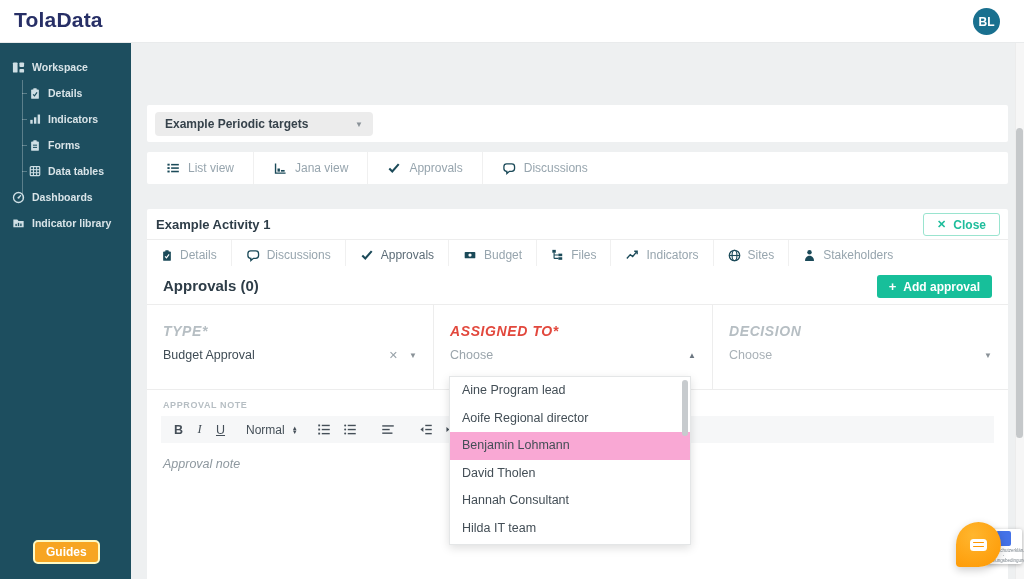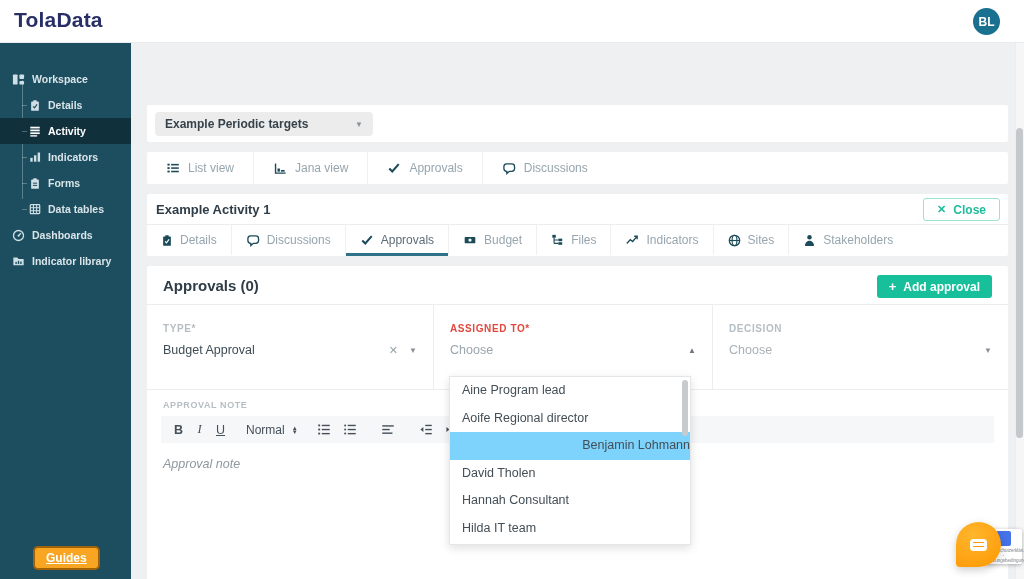--- a/index.html
+++ b/index.html
@@ -14,33 +14,33 @@
   .header { position:absolute; left:0; top:0; width:1024px; height:43px; background:#fff;
             border-bottom:1px solid #e9ebec; z-index:4; }
   .logo { position:absolute; left:14px; top:8px; font-size:21px; font-weight:700;
           color:#272f66; letter-spacing:.2px; }
   .avatar { position:absolute; right:24px; top:8px; width:27px; height:27px; border-radius:50%;
             background:#19708f; color:#fff; font-size:12px; font-weight:700;
             display:flex; align-items:center; justify-content:center; cursor:pointer; }
 
   
   .sidebar { position:absolute; left:0; top:43px; width:131px; bottom:0; background:#1d4e5f; z-index:3; }
-  .side-list { position:relative; padding-top:23px; }
+  .side-list { position:relative; padding-top:11px; }
   .tree-line { position:absolute; left:22px; top:37px; width:1px; height:119px; background:rgba(255,255,255,.28); }
   .side-item { position:relative; height:26px; display:flex; align-items:center; gap:7px;
                color:#d9e4e8; font-size:10.5px; font-weight:600; cursor:pointer; }
   .side-item.root { padding-left:12px; }
   .side-item.sub  { padding-left:29px; }
   .side-item.sub::before { content:""; position:absolute; left:22px; top:13px; width:5px; height:1px;
                background:rgba(255,255,255,.28); }
   .side-item.active { background:#10303b; color:#ffffff; }
   .side-item .sicon { color:#cfdfe5; }
   .side-item.active .sicon { color:#fff; }
-  .guides-btn { position:absolute; left:33px; bottom:9px; background:#f7a522; border:2px solid #a16207;
-                border-radius:5px; color:#fff; font-size:12px; font-weight:600; padding:3px 11px; cursor:pointer;text-decoration:underline; }
+  .guides-btn { position:absolute; left:33px; bottom:15px; background:#f7a522; border:2px solid #fef9c3;
+                border-radius:5px; color:#fff; font-size:12px; font-weight:600; padding:3px 11px; cursor:pointer; }
 
   
   .main { position:absolute; left:131px; top:43px; right:0; bottom:0; background:#eef0f1; overflow:hidden; }
   .page-scroll-track { position:absolute; right:0; top:0; bottom:0; width:9px; background:#f6f6f6;
                        border-left:1px solid #ececec; z-index:5; }
   .page-scroll-thumb { position:absolute; right:1px; top:85px; width:7px; height:310px;
                        background:#c5c8ca; border-radius:4px; cursor:grab; }
 
   .page-title { position:absolute; left:16px; top:17px; font-size:23px; font-weight:700; color:#253c50; }
 
@@ -54,21 +54,21 @@
   .caret { font-size:8px; color:#8a9298; }
   .select-pill .caret { margin-left:auto; }
 
   
   #card-viewtabs { top:109px; height:32px; display:flex; align-items:stretch; }
   .vtab { display:flex; align-items:center; gap:8px; padding:0 19px; font-size:12px; color:#97a5ae;
           border-right:1px solid #f0f0f0; cursor:pointer; }
   .ticon { color:#1b4a59; }
 
   
-  #card-activity { top:151px; height:62px; }
+  #card-activity { top:166px; height:62px; }
   .act-header { height:31px; border-bottom:1px solid #ededed; position:relative;
                 display:flex; align-items:center; }
   .act-title { margin-left:9px; font-size:13px; font-weight:700; color:#2e3d48; }
   .close-btn { position:absolute; right:8px; top:4px; height:23px; padding:0 13px;
                border:1px solid #9ae4cf; border-radius:3px; color:#1fbd9c; font-size:12px; font-weight:600;
                display:flex; align-items:center; gap:7px; background:#fff; cursor:pointer; }
   .close-x { font-size:11px; font-weight:700; }
   .act-tabs { height:30px; display:flex; }
   .atab { display:flex; align-items:center; gap:7px; padding:0 14px; font-size:12px; color:#97a5ae;
           border-right:1px solid #f0f0f0; position:relative; cursor:pointer; }
@@ -82,21 +82,21 @@
   .add-btn { position:absolute; right:16px; top:9px; height:23px; background:#17bf9a; color:#fff;
              border:none; border-radius:3px; font-size:12px; font-weight:600; display:flex;
              align-items:center; gap:7px; padding:0 12px; cursor:pointer; }
   .add-plus { font-size:13px; font-weight:700; }
 
   .form-row { display:flex; height:85px; border-bottom:1px solid #ededed; }
   .fcol { padding:18px 16px 0; }
   .fcol1 { width:287px; border-right:1px solid #ededed; }
   .fcol2 { width:279px; border-right:1px solid #ededed; }
   .fcol3 { flex:1; }
-  .flabel { font-size:10px; letter-spacing:.6px; color:#b6bec3; font-weight:600; }
+  .flabel { font-size:14px; letter-spacing:.6px; color:#b6bec3; font-weight:600;font-style:italic; }
   .flabel.req-red { color:#e2483d; font-weight:700; }
   .fvalue { margin-top:9px; display:flex; align-items:center; font-size:12.5px; color:#3f4c55; cursor:pointer; }
   .fvalue .ph { color:#9ba5ac; }
   .fvalue.disabled .ph { color:#a9b1b7; cursor:default; }
   .ficons { margin-left:auto; display:flex; gap:11px; align-items:center; color:#98a2a9; }
   .clear-x { font-size:11px; }
   .caret-up { font-size:8px; color:#6b7680; }
 
   .note-label { margin:10px 16px 0; font-size:9px; letter-spacing:.6px; color:#b6bec3; font-weight:600; }
   .toolbar { margin:6px 14px 0; height:27px; background:#f6f7f8; display:flex; align-items:center;
@@ -110,21 +110,21 @@
   .updown { display:flex; flex-direction:column; line-height:4px; font-size:6px; color:#454f58; }
   .tico { color:#454f58; padding:0 5px; cursor:pointer; background:none; border:none; }
   .tgap { width:10px; }
   .note-placeholder { margin:14px 16px 0; font-style:italic; color:#8e989f; font-size:12.5px; cursor:text; }
 
   
   .dropdown { position:absolute; left:449px; top:376px; width:242px; height:169px; background:#fff;
               border:1px solid #e4e6e7; box-shadow:0 3px 9px rgba(0,0,0,.13); overflow:hidden; z-index:6; }
   .opt { height:27.5px; line-height:27.5px; padding-left:12px; font-size:12.5px; color:#434e56;
          cursor:pointer; white-space:nowrap; }
-  .opt.hl { background:#7dd3fc;text-align:right; }
+  .opt.hl { background:#f9a8d4; }
   .dd-scroll-track { position:absolute; right:0; top:0; bottom:0; width:10px; }
   .dd-scroll-thumb { position:absolute; right:2px; top:3px; width:6px; height:56px; background:#c7cbce;
                      border-radius:3px; cursor:grab; }
 
   
   .chat-btn { position:absolute; right:23px; bottom:12px; width:45px; height:45px;
               background:radial-gradient(circle at 38% 30%, #ffb62e, #fe9701);
               border-radius:24px 24px 24px 4px; z-index:8; display:flex; align-items:center;
               justify-content:center; box-shadow:0 3px 8px rgba(0,0,0,.2); cursor:pointer; border:none; }
   .chat-glyph { width:17px; height:12px; background:#fff; border-radius:3.5px; position:relative; }
@@ -164,31 +164,20 @@
       <span class="sicon">
         <svg width="12" height="13" viewBox="0 0 14 14">
             <rect x="2.5" y="2.2" width="9" height="11" rx="1" fill="currentColor"></rect>
             <rect x="5" y="0.8" width="4" height="2.6" rx="0.6" fill="currentColor"></rect>
             <path d="M4.8,8 l1.6,1.7 L9.4,5.8" stroke="#1d4e5f" stroke-width="1.4" fill="none"></path>
           </svg>
       </span>
       <span>Details</span>
     </div>
 
-    <div class="side-item sub active">
-      <span class="sicon">
-        <svg width="12" height="12" viewBox="0 0 14 14">
-            <rect x="1.5" y="2" width="11" height="2" fill="currentColor"></rect>
-            <rect x="1.5" y="5.3" width="11" height="2" fill="currentColor"></rect>
-            <rect x="1.5" y="8.6" width="11" height="2" fill="currentColor"></rect>
-            <rect x="1.5" y="11.9" width="8" height="1.6" fill="currentColor"></rect>
-          </svg>
-      </span>
-      <span>Activity</span>
-    </div>
 
     <div class="side-item sub">
       <span class="sicon">
         <svg width="12" height="12" viewBox="0 0 14 14">
             <rect x="1.5" y="8" width="2.8" height="4.5" fill="currentColor"></rect>
             <rect x="5.8" y="5" width="2.8" height="7.5" fill="currentColor"></rect>
             <rect x="10.1" y="1.8" width="2.8" height="10.7" fill="currentColor"></rect>
           </svg>
       </span>
       <span>Indicators</span>

